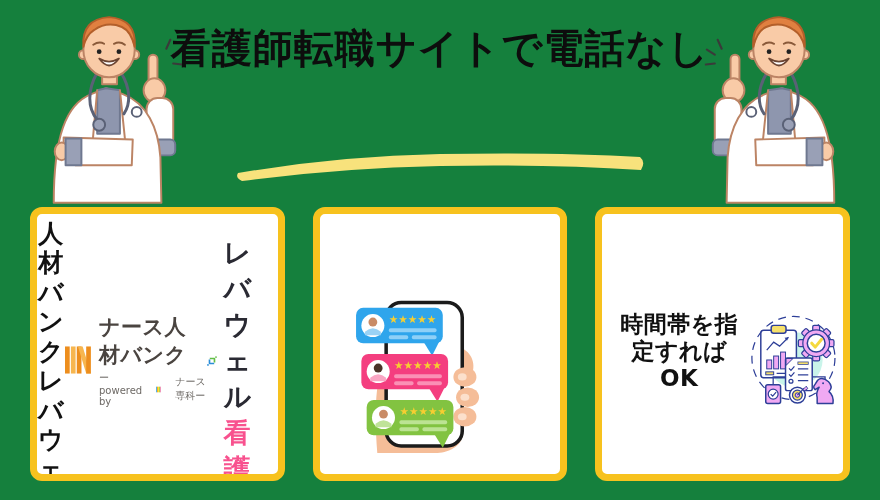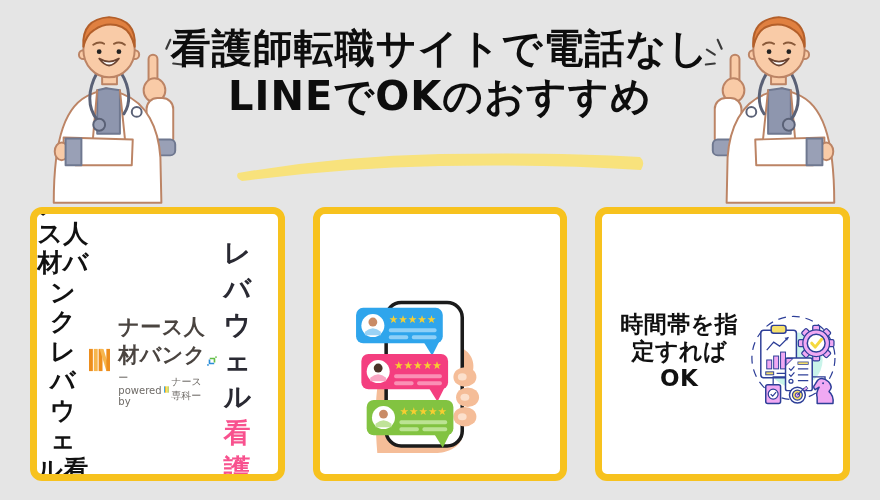--- a/index.html
+++ b/index.html
@@ -1,17 +1,17 @@
 <!DOCTYPE html>
 <html><head>
 <meta charset="utf-8">
 <style>
   html,body{margin:0;padding:0;background:#ffffff;}
   .canvas{
-    position:relative;width:880px;height:500px;background:#e5e5e5;overflow:hidden;
+    position:relative;width:880px;height:500px;background:#15803d;overflow:hidden;
     font-family:"DejaVu Sans","Liberation Sans",sans-serif;
   }
   
   .title{
     position:absolute;top:24px;left:0;right:0;text-align:center;
     font-size:40px;line-height:1.2;font-weight:900;color:#0d0d0d;letter-spacing:1px;
     z-index:3;
   }
   .swoosh{position:absolute;top:147px;left:228px;width:424px;height:36px;z-index:1;}
   
@@ -31,36 +31,35 @@
   .card-heading{
     text-align:center;font-weight:800;color:#111;line-height:1.18;letter-spacing:0.5px;
   }
   .card1 .card-heading{font-size:25px;}
   .card2 .card-heading{font-size:22px;}
   .card3 .card-heading{font-size:23px;margin-left:12px;}
   
   .logoA{display:flex;align-items:center;gap:8px;margin-top:17px;}
   .logoA-texts{display:flex;flex-direction:column;align-items:center;}
   .logoA-name{font-size:21px;font-weight:700;color:#4A4440;letter-spacing:0.5px;}
-  .powered{display:flex;align-items:center;gap:2px;font-size:10px;color:#6E6A66;margin-top:2px;}
+  .powered{display:flex;align-items:center;gap:14px;font-size:10px;color:#6E6A66;margin-top:2px;}
   .logoB{display:flex;align-items:center;gap:7px;margin-top:18px;}
   .logoB-text{font-size:27px;font-weight:800;letter-spacing:0.5px;}
   .logoB-main{color:#2A2A33;text-align:center;}
   .logoB-accent{color:#F8518E;}
   .phone-illo{margin-top:2px;}
   .sched-illo{margin-top:12px;}
 </style>
 </head>
 <body>
 
 <div class="canvas">
 
   <div class="title">
     <div>看護師転職サイトで電話なし</div>
-    <div>LINEでOKのおすすめ</div>
   </div>
 
   <svg class="swoosh" viewBox="0 0 424 36">
     <path d="M10 26 Q110 9 212 7 Q330 5 412 10 Q418 15 413 23 Q320 17 212 19 Q112 21 14 34 Q7 31 10 26 Z" fill="#F8E27C"></path>
   </svg>
 
   <svg class="doctor left" viewBox="0 0 160 198">
     <g stroke="#BC8465" stroke-width="2" stroke-linejoin="round" stroke-linecap="round">
 
       <g>

